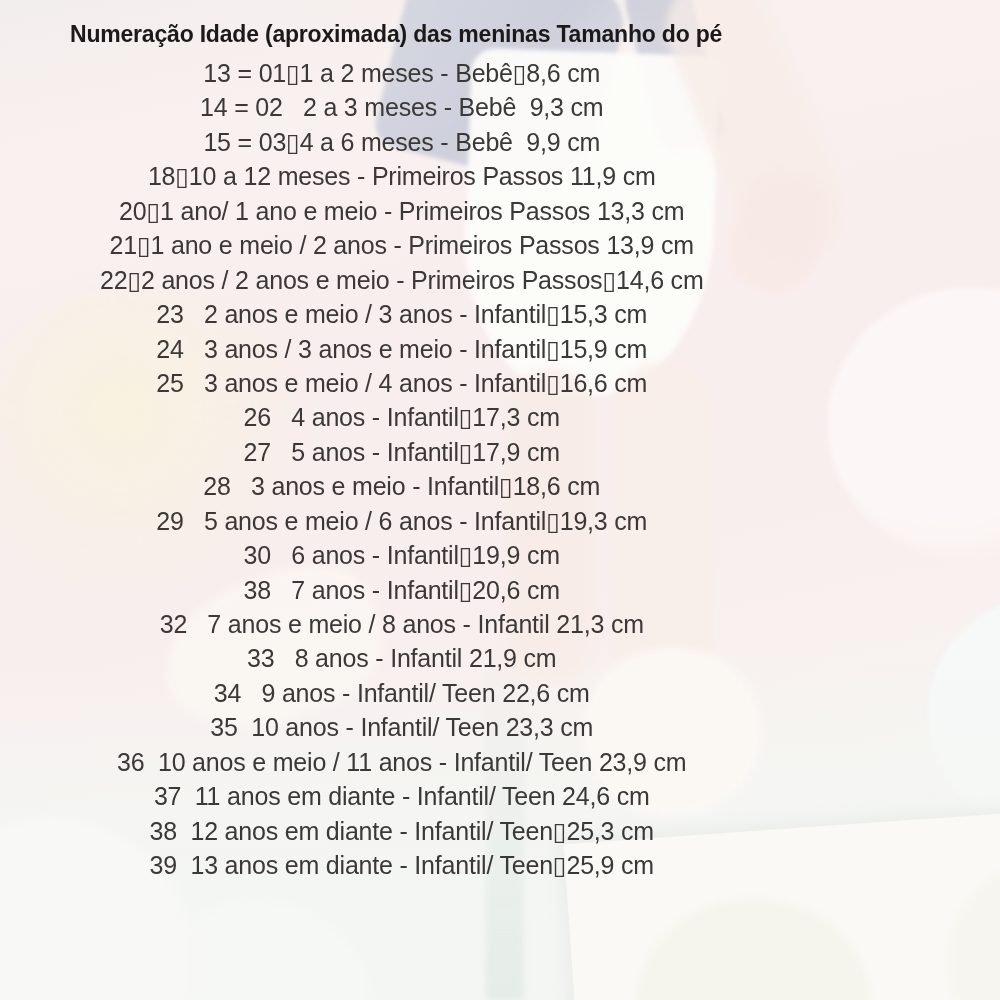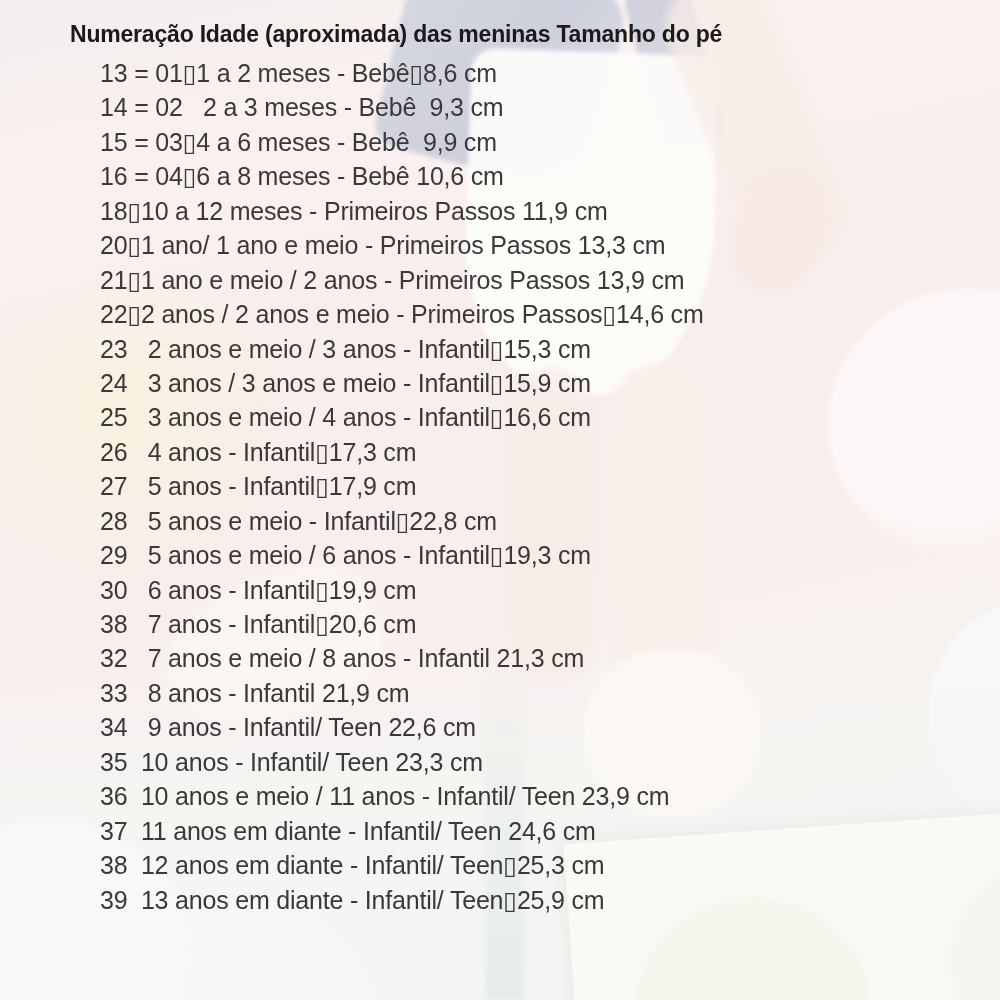--- a/index.html
+++ b/index.html
@@ -66,21 +66,21 @@
                  background: #f1f0e7; opacity: .75; filter: blur(3px); }
   .stud-2      { left: 948px; top: 858px; width: 205px; height: 205px; border-radius: 50%;
                  background: #f2f1e9; opacity: .65; filter: blur(3px); }
   .circle-bl-1 { left: -92px; top: 818px; width: 285px; height: 285px; border-radius: 50%;
                  background: #f7f8f6; opacity: .85; filter: blur(5px); }
   .circle-bl-2 { left: 138px; top: 902px; width: 235px; height: 235px; border-radius: 50%;
                  background: #f6f7f5; opacity: .75; filter: blur(5px); }
   .white-wash  { position: absolute; inset: 0; background: rgba(255,255,255,.22); }
 
   
-  #content { position: absolute; inset: 0; z-index: 2; }
+  #content { position: absolute; inset: 0; z-index: 2; text-align: center; }
   #chart-title {
     position: absolute; left: 70px; top: 21px;
     font-size: 23px; font-weight: 700; color: #1b1919;
     letter-spacing: -0.2px; white-space: pre;
   }
   #rows { position: absolute; left: 100px; top: 56px; }
   .row {
     height: 34.45px; line-height: 34.45px;
     font-size: 25px; color: #3b3838;
     letter-spacing: -0.2px; white-space: pre;
@@ -111,31 +111,30 @@
   <div class="shape shoe-right"></div>
   <div class="white-wash"></div>
 </div>
 
 <div id="content">
   <div id="chart-title">Numeração Idade (aproximada) das meninas Tamanho do pé</div>
   <div id="rows">
     <div class="row">13 = 01▯1 a 2 meses - Bebê▯8,6 cm</div>
     <div class="row">14 = 02   2 a 3 meses - Bebê  9,3 cm</div>
     <div class="row">15 = 03▯4 a 6 meses - Bebê  9,9 cm</div>
-    <div class="row">16 = 04▯6 a 8 meses - Bebê 10,6 cm</div>
     <div class="row">18▯10 a 12 meses - Primeiros Passos 11,9 cm</div>
     <div class="row">20▯1 ano/ 1 ano e meio - Primeiros Passos 13,3 cm</div>
     <div class="row">21▯1 ano e meio / 2 anos - Primeiros Passos 13,9 cm</div>
     <div class="row">22▯2 anos / 2 anos e meio - Primeiros Passos▯14,6 cm</div>
     <div class="row">23   2 anos e meio / 3 anos - Infantil▯15,3 cm</div>
     <div class="row">24   3 anos / 3 anos e meio - Infantil▯15,9 cm</div>
     <div class="row">25   3 anos e meio / 4 anos - Infantil▯16,6 cm</div>
     <div class="row">26   4 anos - Infantil▯17,3 cm</div>
     <div class="row">27   5 anos - Infantil▯17,9 cm</div>
-    <div class="row">28   5 anos e meio - Infantil▯22,8 cm</div>
+    <div class="row">28   3 anos e meio - Infantil▯18,6 cm</div>
     <div class="row">29   5 anos e meio / 6 anos - Infantil▯19,3 cm</div>
     <div class="row">30   6 anos - Infantil▯19,9 cm</div>
     <div class="row">38   7 anos - Infantil▯20,6 cm</div>
     <div class="row">32   7 anos e meio / 8 anos - Infantil 21,3 cm</div>
     <div class="row">33   8 anos - Infantil 21,9 cm</div>
     <div class="row">34   9 anos - Infantil/ Teen 22,6 cm</div>
     <div class="row">35  10 anos - Infantil/ Teen 23,3 cm</div>
     <div class="row">36  10 anos e meio / 11 anos - Infantil/ Teen 23,9 cm</div>
     <div class="row">37  11 anos em diante - Infantil/ Teen 24,6 cm</div>
     <div class="row">38  12 anos em diante - Infantil/ Teen▯25,3 cm</div>

